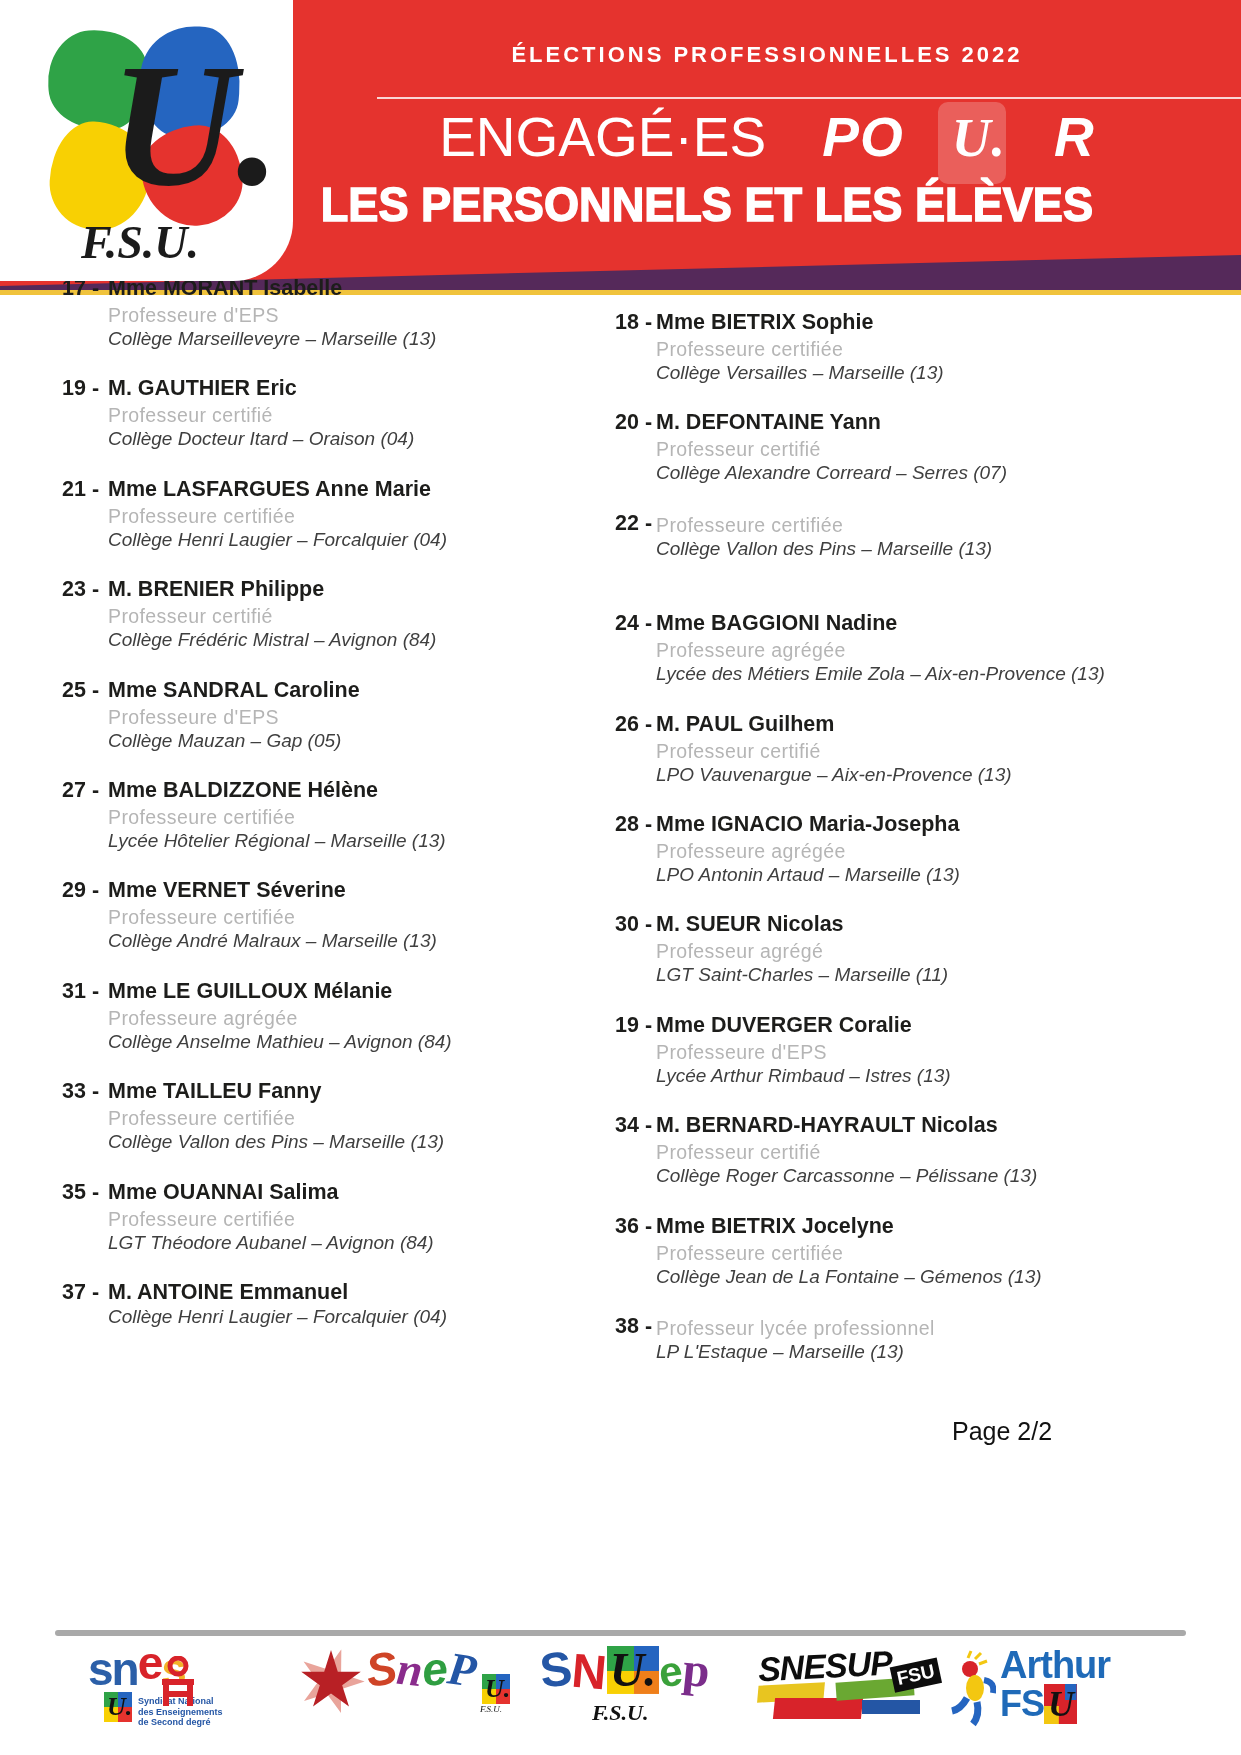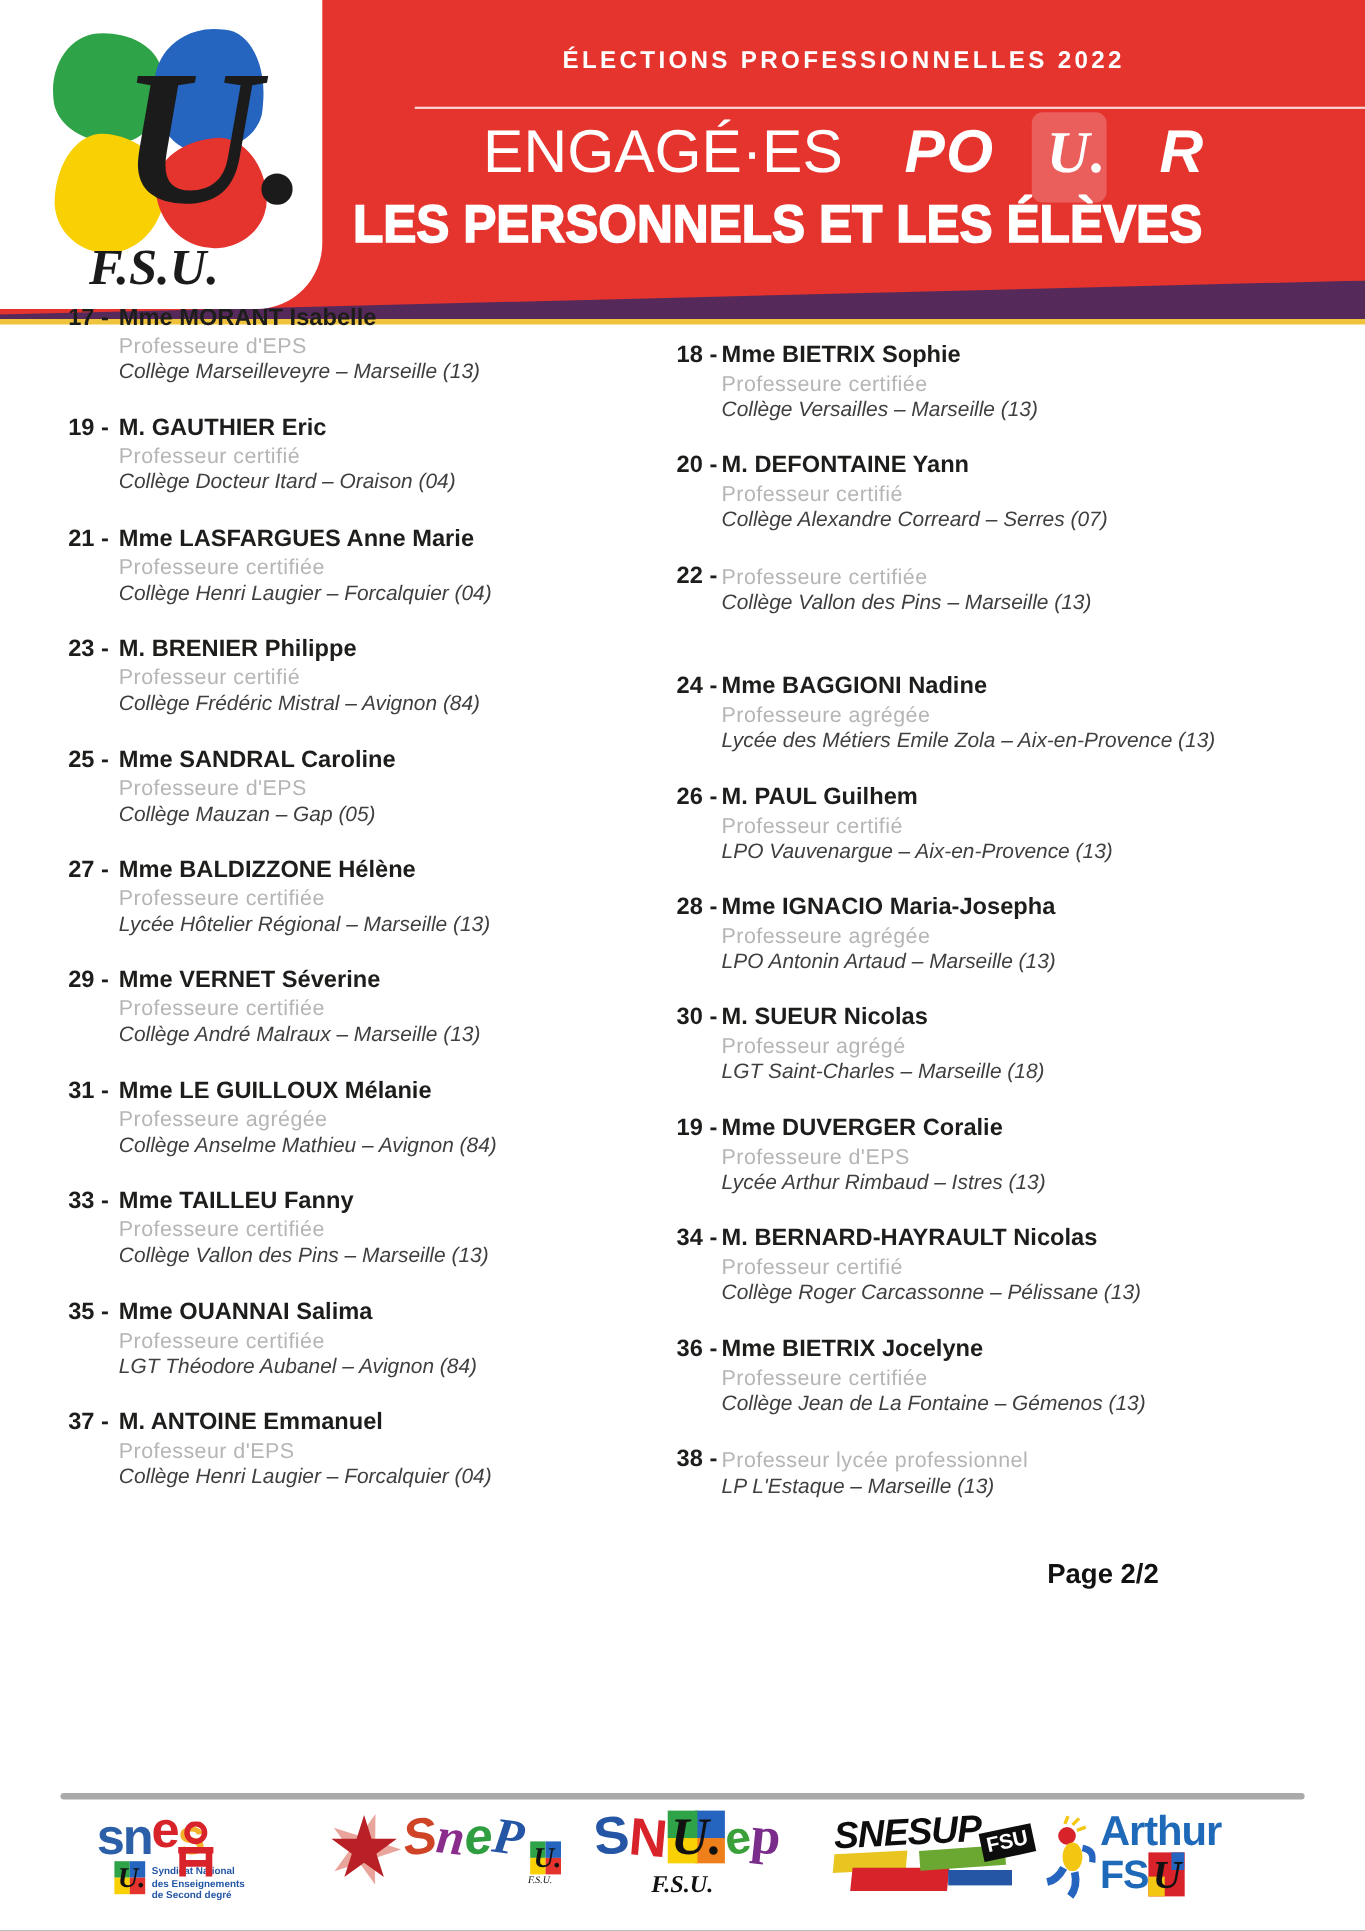--- a/index.html
+++ b/index.html
@@ -42,21 +42,21 @@
   .col{position:absolute;width:560px;}
   .col-left{left:62px;top:276px;}
   .col-right{left:615px;top:310px;}
   .entry{height:100.4px;display:grid;grid-template-columns:46px 1fr;}
   .col-right .entry{grid-template-columns:41px 1fr;}
   .num{font-size:21.5px;font-weight:700;line-height:25px;color:var(--name-black,#1d1d1b);white-space:nowrap;}
   .name{font-size:21.5px;font-weight:700;line-height:25px;color:var(--name-black,#1d1d1b);white-space:nowrap;}
   .role{font-size:19.5px;line-height:24px;margin-top:2px;color:var(--role-gray,#b5b5b5);letter-spacing:.4px;white-space:nowrap;}
   .school{font-size:19px;line-height:24px;font-style:italic;color:var(--school-gray,#3f3f3f);white-space:nowrap;}
 
-  .page-label{position:absolute;left:952px;top:1417px;font-size:25px;font-weight:700;color:#111;}
+  .page-label{position:absolute;left:952px;top:1417px;font-size:25px;font-weight:400;color:#111;}
 
   
   .footer-rule{position:absolute;left:55px;top:1630px;width:1131px;height:6px;
       background:var(--rule-gray,#a9a9a9);border-radius:3px;}
   .flogo{position:absolute;top:1646px;height:100px;}
   
   .logo-snes{left:88px;width:190px;}
   .snes-word{font-size:46px;font-weight:800;letter-spacing:-2px;line-height:1;}
   .snes-word span{display:inline-block;}
   .snes-word span:nth-child(3){transform:translateY(-6px);}
@@ -243,21 +243,20 @@
         <div class="name">Mme OUANNAI Salima</div>
         <div class="role">Professeure certifiée</div>
         <div class="school">LGT Théodore Aubanel – Avignon (84)</div>
       </div>
     </div>
 
     <div class="entry">
       <div class="num">37 -</div>
       <div class="info">
         <div class="name">M. ANTOINE Emmanuel</div>
-        <div class="role">Professeur d'EPS</div>
         <div class="school">Collège Henri Laugier – Forcalquier (04)</div>
       </div>
     </div>
   </div>
   <div class="col col-right" id="col-right">
     <div class="entry">
       <div class="num">18 -</div>
       <div class="info">
         <div class="name">Mme BIETRIX Sophie</div>
         <div class="role">Professeure certifiée</div>
@@ -307,21 +306,21 @@
         <div class="role">Professeure agrégée</div>
         <div class="school">LPO Antonin Artaud – Marseille (13)</div>
       </div>
     </div>
 
     <div class="entry">
       <div class="num">30 -</div>
       <div class="info">
         <div class="name">M. SUEUR Nicolas</div>
         <div class="role">Professeur agrégé</div>
-        <div class="school">LGT Saint-Charles – Marseille (18)</div>
+        <div class="school">LGT Saint-Charles – Marseille (11)</div>
       </div>
     </div>
 
     <div class="entry">
       <div class="num">19 -</div>
       <div class="info">
         <div class="name">Mme DUVERGER Coralie</div>
         <div class="role">Professeure d'EPS</div>
         <div class="school">Lycée Arthur Rimbaud – Istres (13)</div>
       </div>

